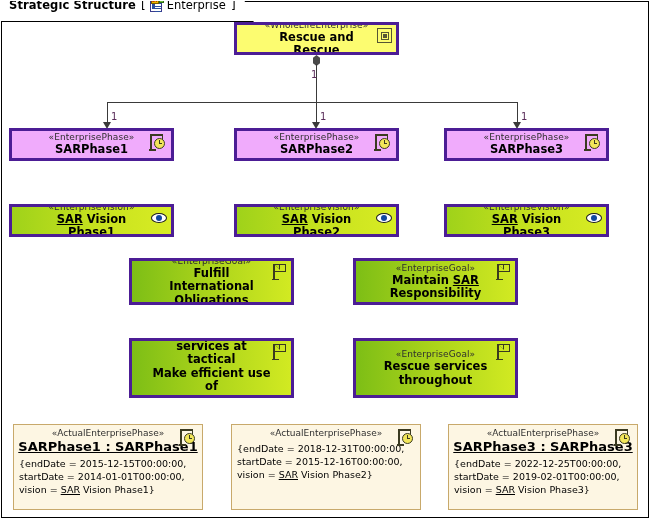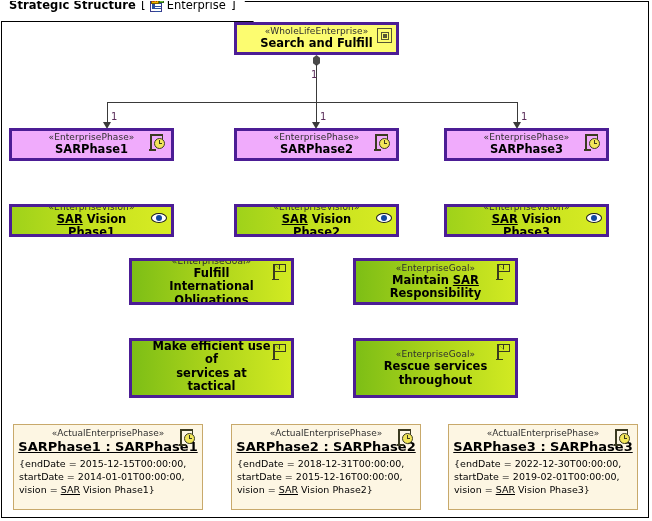--- a/index.html
+++ b/index.html
@@ -402,21 +402,21 @@
       <span class="st">ST</span>
       <span class="corner"></span>
     </span>
     <span class="t-type">Enterprise</span>
     <span class="t-brk">]</span>
   </div>
 
   <div class="node enterprise" style="left:234px; top:22px; width:165px; height:33px;">
     <span class="badge ic-nested"></span>
     <div class="stereo">«WholeLifeEnterprise»</div>
-    <div class="nm">Search and Fulfill</div>
+    <div class="nm">Rescue and Rescue</div>
   </div>
 
   <div class="diamond" style="left:313px; top:55px;"></div>
 
   <div class="ln-v" style="left:316px; top:64px; height:38px;"></div>
 
   <div class="ln-h" style="left:107px; top:102px; width:410px;"></div>
 
   <div class="ln-v" style="left:107px; top:102px; height:22px;"></div>
   <div class="ln-v" style="left:316px; top:102px; height:22px;"></div>
@@ -533,22 +533,22 @@
   <div class="node goal" style="left:129px; top:338px; width:165px; height:60px;">
     <span class="badge ic-flag">
       <span class="pole"></span>
         <span class="bar"></span>
         <span class="cloth"></span>
       <span class="notch"></span>
         <span class="notch2" style="border-top-color:#b9dc1c;"></span>
     </span>
     <div class="stereo">«EnterpriseGoal»</div>
     <div class="nm">
+      <div>services at tactical</div>
       <div>Make efficient use of</div>
-      <div>services at tactical</div>
       <div>centre</div>
     </div>
   </div>
 
   <div class="node goal" style="left:353px; top:338px; width:165px; height:60px;">
     <span class="badge ic-flag">
       <span class="pole"></span>
         <span class="bar"></span>
         <span class="cloth"></span>
       <span class="notch"></span>
@@ -587,21 +587,20 @@
       <span class="pole"></span>
         <span class="bar"></span>
       <span class="flagtop"></span>
         <span class="flagside"></span>
       <span class="clock"></span>
         <span class="hand-a"></span>
         <span class="hand-b"></span>
     </span>
     <div class="ihead">
       <div class="istereo">«ActualEnterprisePhase»</div>
-      <div class="iname">SARPhase2 : SARPhase2</div>
     </div>
     <div class="ibody">
       <div class="attr">{endDate = 2018-12-31T00:00:00,</div>
       <div class="attr">startDate = 2015-12-16T00:00:00,</div>
       <div class="attr"><span>vision = </span><span class="sar">SAR</span><span> Vision Phase2}</span></div>
     </div>
   </div>
 
   <div class="inst" style="left:448px; top:424px; width:190px; height:86px;">
     <span class="ibadge ic-phase">
@@ -611,19 +610,19 @@
         <span class="flagside"></span>
       <span class="clock"></span>
         <span class="hand-a"></span>
         <span class="hand-b"></span>
     </span>
     <div class="ihead">
       <div class="istereo">«ActualEnterprisePhase»</div>
       <div class="iname">SARPhase3 : SARPhase3</div>
     </div>
     <div class="ibody">
-      <div class="attr">{endDate = 2022-12-30T00:00:00,</div>
+      <div class="attr">{endDate = 2022-12-25T00:00:00,</div>
       <div class="attr">startDate = 2019-02-01T00:00:00,</div>
       <div class="attr"><span>vision = </span><span class="sar">SAR</span><span> Vision Phase3}</span></div>
     </div>
   </div>
 
 </div>
 
 </body></html>

